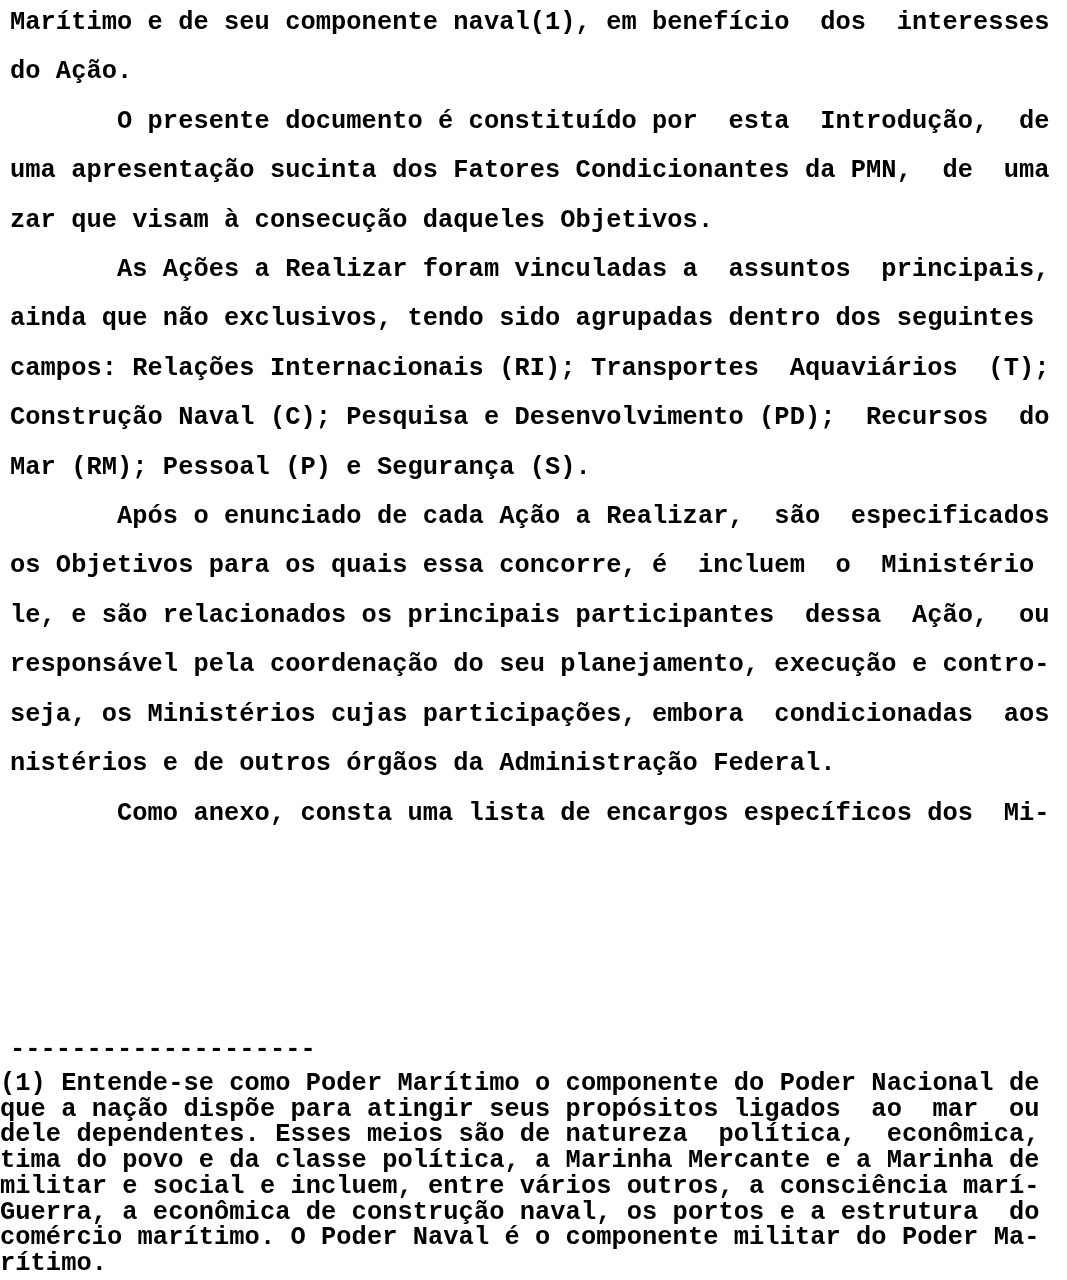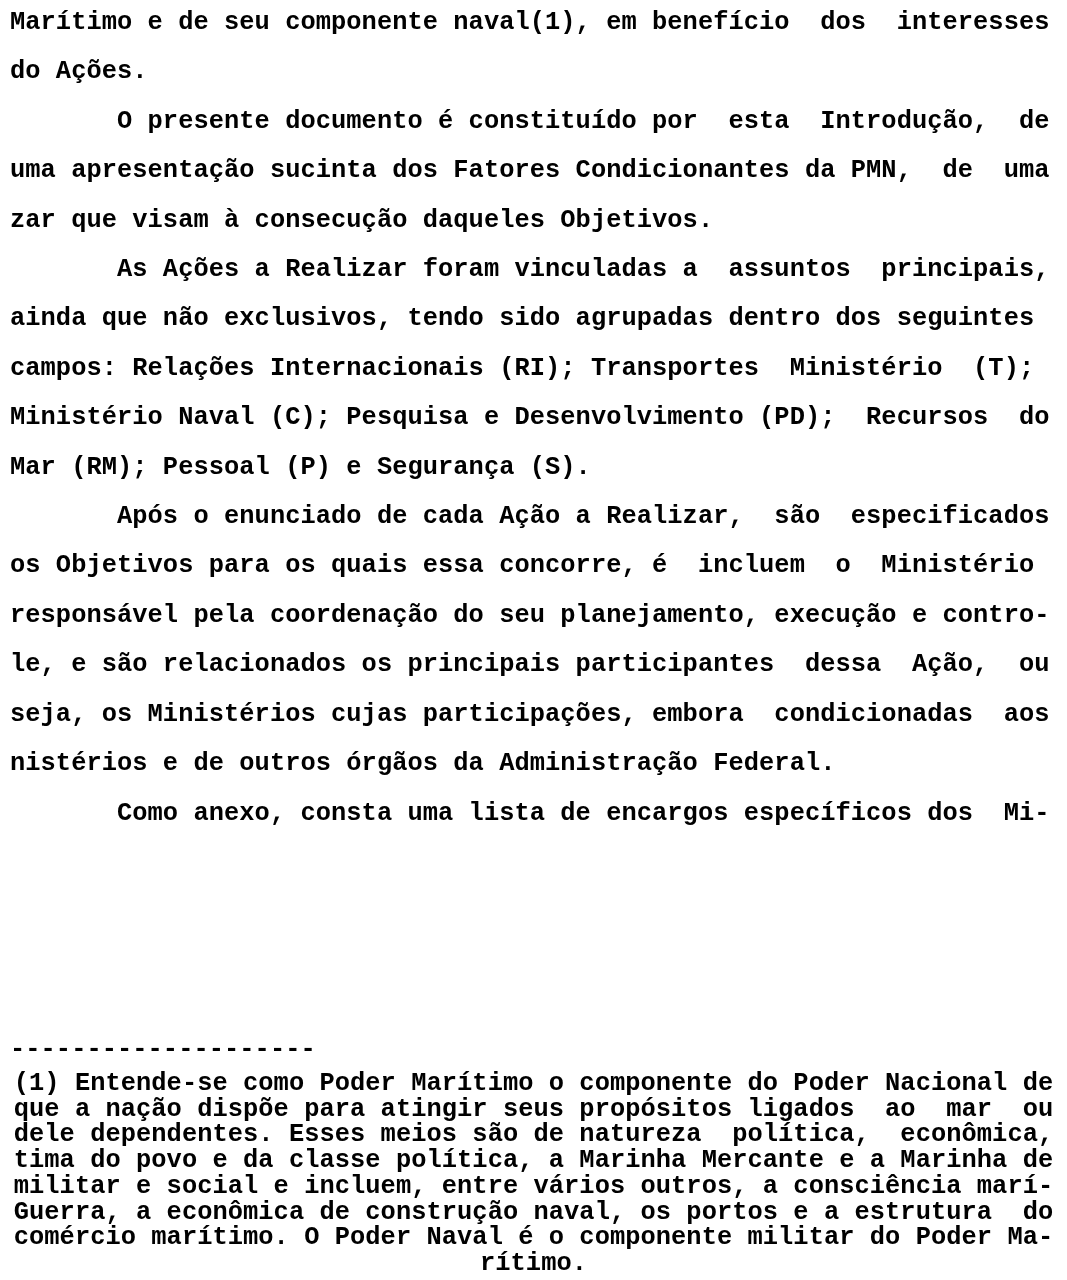--- a/index.html
+++ b/index.html
@@ -37,49 +37,48 @@
     white-space: pre;
     font-size: 25.4px;
     line-height: 28px;
     letter-spacing: 0.05px;
   }
   .footnote {
     position: absolute;
     left: 0;
     top: 1071px;
     right: 0;
-    text-align: center;
   }
   .footnote .fline {
     white-space: pre;
     font-size: 25.4px;
     line-height: 25.7px;
     letter-spacing: 0.05px;
   }
 </style>
 </head>
 <body>
 
 <div class="page">
 
   <div class="doc-body">
     <div class="line">Marítimo e de seu componente naval(1), em benefício  dos  interesses</div>
-    <div class="line">do Ações.</div>
+    <div class="line">do Ação.</div>
     <div class="line">       O presente documento é constituído por  esta  Introdução,  de</div>
     <div class="line">uma apresentação sucinta dos Fatores Condicionantes da PMN,  de  uma</div>
     <div class="line">zar que visam à consecução daqueles Objetivos.</div>
     <div class="line">       As Ações a Realizar foram vinculadas a  assuntos  principais,</div>
     <div class="line">ainda que não exclusivos, tendo sido agrupadas dentro dos seguintes</div>
-    <div class="line">campos: Relações Internacionais (RI); Transportes  Ministério  (T);</div>
-    <div class="line">Ministério Naval (C); Pesquisa e Desenvolvimento (PD);  Recursos  do</div>
+    <div class="line">campos: Relações Internacionais (RI); Transportes  Aquaviários  (T);</div>
+    <div class="line">Construção Naval (C); Pesquisa e Desenvolvimento (PD);  Recursos  do</div>
     <div class="line">Mar (RM); Pessoal (P) e Segurança (S).</div>
     <div class="line">       Após o enunciado de cada Ação a Realizar,  são  especificados</div>
     <div class="line">os Objetivos para os quais essa concorre, é  incluem  o  Ministério</div>
+    <div class="line">le, e são relacionados os principais participantes  dessa  Ação,  ou</div>
     <div class="line">responsável pela coordenação do seu planejamento, execução e contro-</div>
-    <div class="line">le, e são relacionados os principais participantes  dessa  Ação,  ou</div>
     <div class="line">seja, os Ministérios cujas participações, embora  condicionadas  aos</div>
     <div class="line">nistérios e de outros órgãos da Administração Federal.</div>
     <div class="line">       Como anexo, consta uma lista de encargos específicos dos  Mi-</div>
   </div>
 
   <div class="footnote-separator">--------------------</div>
 
   <div class="footnote">
     <div class="fline">(1) Entende-se como Poder Marítimo o componente do Poder Nacional de</div>
     <div class="fline">que a nação dispõe para atingir seus propósitos ligados  ao  mar  ou</div>

